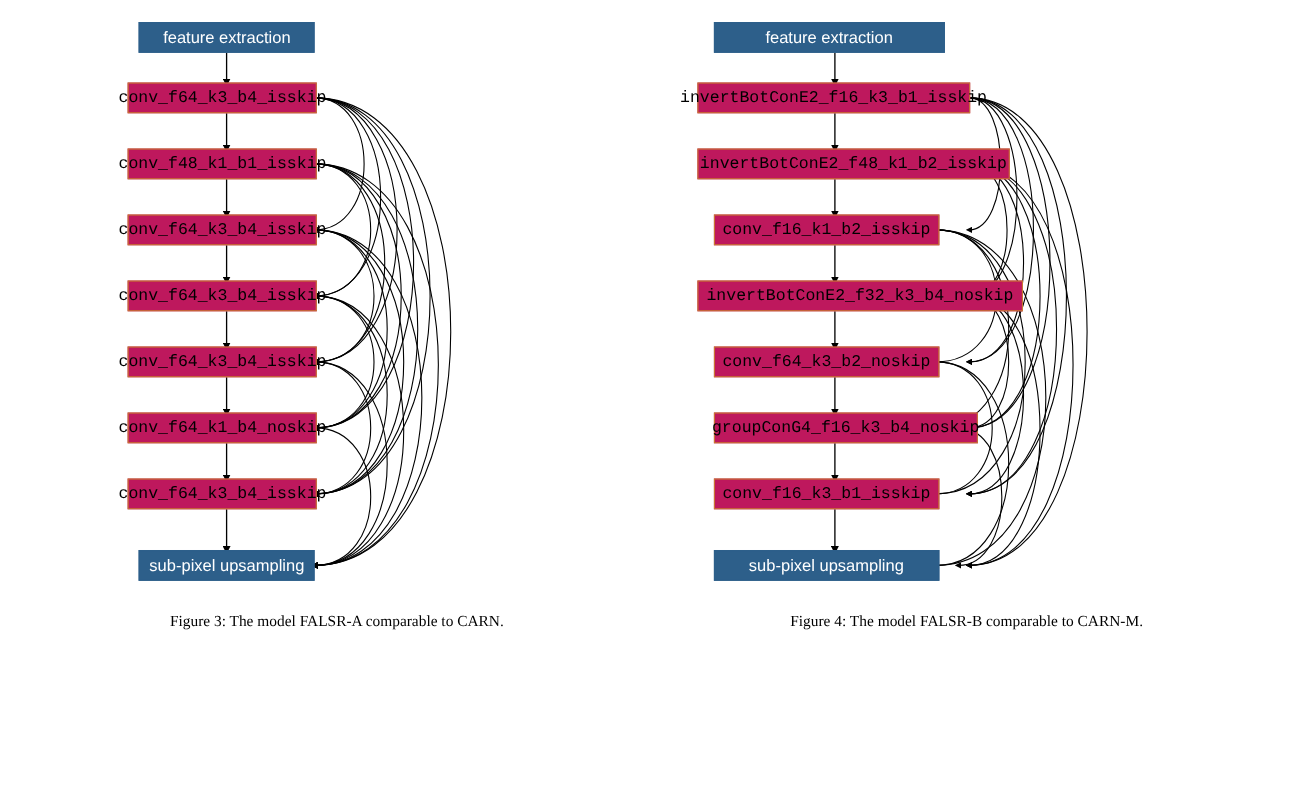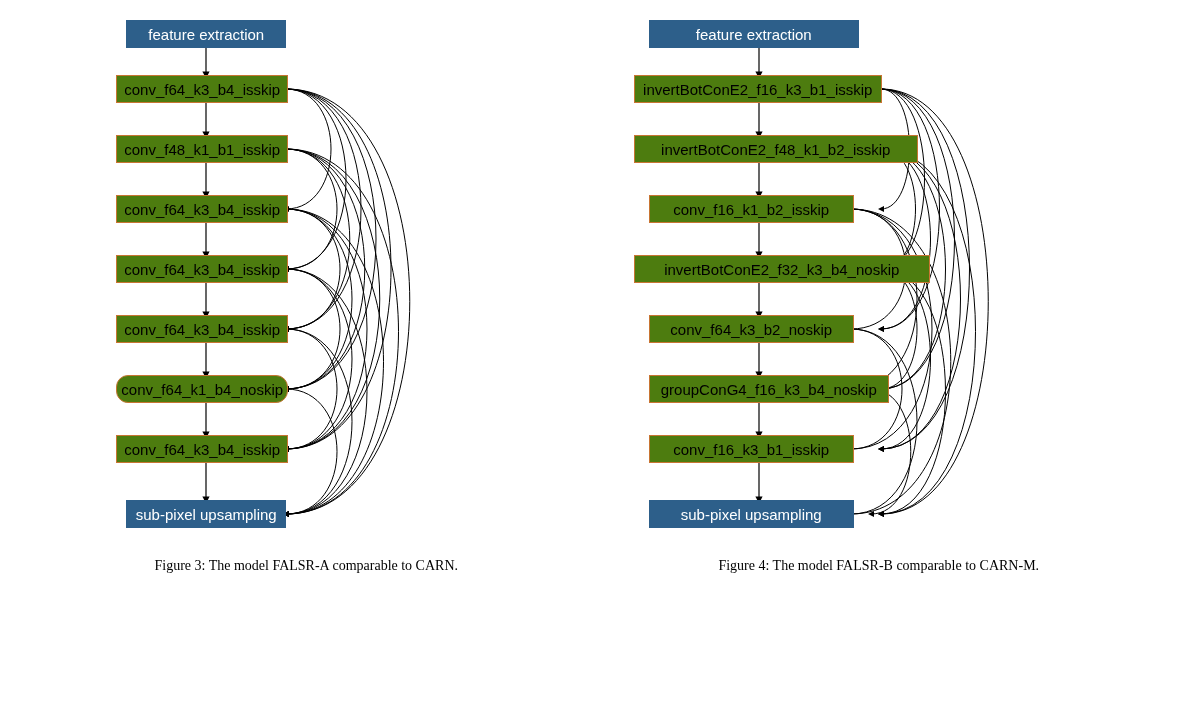--- a/index.html
+++ b/index.html
@@ -46,23 +46,24 @@
       align-items: center;
       justify-content: center;
       white-space: nowrap;
     }
     .node-blue {
       background: #2d5f8a;
       color: #fff;
       border-color: #2d5f8a;
     }
     .node-orange {
-      background: #4d7c0f;
+      background: #be185d;
       color: #000;
       border-color: #c87533;
+      font-family: Liberation Mono, monospace;
     }
     svg.arrows {
       position: absolute;
       top: 0;
       left: 0;
       pointer-events: none;
     }
   </style>
 </head>
 <body>
@@ -137,21 +138,21 @@
           </marker>
         </defs>
       </svg>
 
       <div class="node node-blue" style="left:30px;top:10px;width:160px;height:28px;">feature extraction</div>
       <div class="node node-orange" style="left:20px;top:65px;width:172px;height:28px;">conv_f64_k3_b4_isskip</div>
       <div class="node node-orange" style="left:20px;top:125px;width:172px;height:28px;">conv_f48_k1_b1_isskip</div>
       <div class="node node-orange" style="left:20px;top:185px;width:172px;height:28px;">conv_f64_k3_b4_isskip</div>
       <div class="node node-orange" style="left:20px;top:245px;width:172px;height:28px;">conv_f64_k3_b4_isskip</div>
       <div class="node node-orange" style="left:20px;top:305px;width:172px;height:28px;">conv_f64_k3_b4_isskip</div>
-      <div class="node node-orange" style="left:20px;top:365px;width:172px;height:28px;border-radius:12px;">conv_f64_k1_b4_noskip</div>
+      <div class="node node-orange" style="left:20px;top:365px;width:172px;height:28px;">conv_f64_k1_b4_noskip</div>
       <div class="node node-orange" style="left:20px;top:425px;width:172px;height:28px;">conv_f64_k3_b4_isskip</div>
       <div class="node node-blue" style="left:30px;top:490px;width:160px;height:28px;">sub-pixel upsampling</div>
     </div>
     <div class="figure-caption">Figure 3: The model FALSR-A comparable to CARN.</div>
   </div>
 
   <div class="figure">
     <div class="figure-diagram" style="height:540px; width:500px;">
       <svg class="arrows" width="500" height="540">
         <defs>

